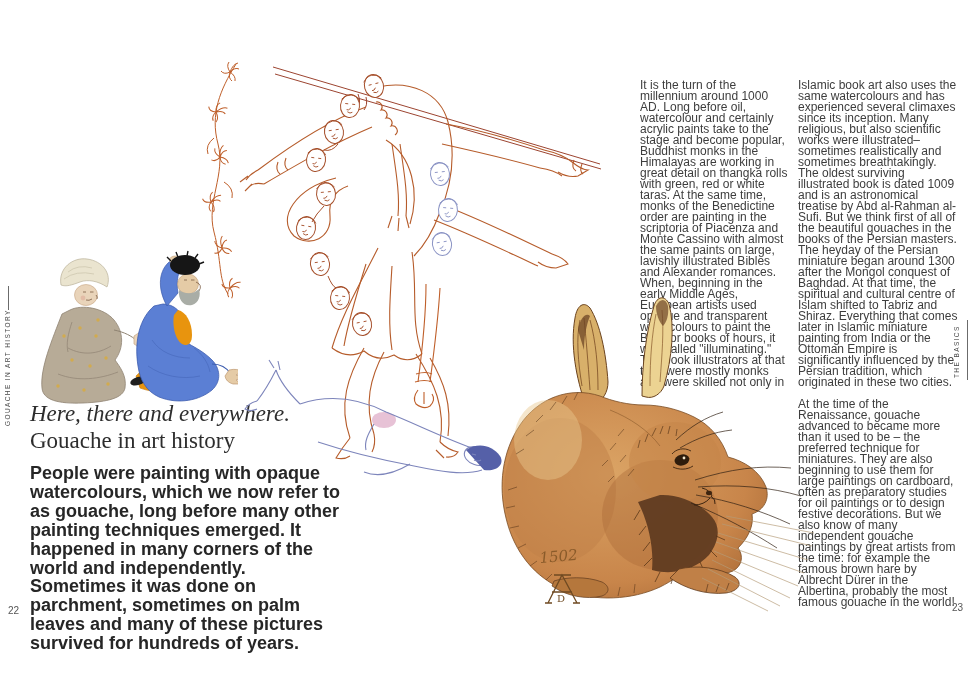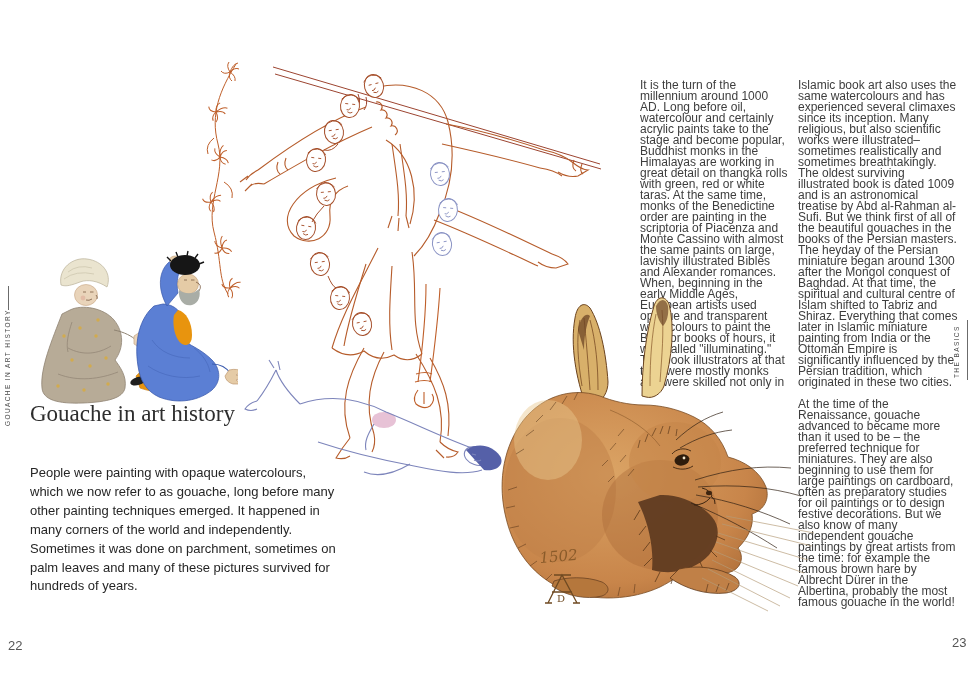--- a/index.html
+++ b/index.html
@@ -12,22 +12,22 @@
   #left-vlabel{position:absolute;left:4px;top:312px;height:114px;}
   #left-vrule{left:8px;top:286px;height:24px;}
   #right-vlabel{position:absolute;left:953px;top:326px;height:52px;}
   #right-vrule{left:967px;top:320px;height:60px;}
   
   #title-block{position:absolute;left:30px;top:400px;width:345px;
                font-family:"Liberation Serif",serif;color:#2d2d2d;line-height:27px;}
   #title-line1{font-style:italic;font-size:23px;}
   #title-line2{font-size:23px;}
   #intro{position:absolute;left:30px;top:464px;width:312px;
-         font-size:13px;line-height:18.9px;color:#262626;}
-  .pagenum{position:absolute;font-size:13px;color:#555;margin-top:33px;}
+         font-size:18px;line-height:18.9px;color:#262626;font-weight:bold;}
+  .pagenum{position:absolute;font-size:10px;color:#555;}
   #page-22{left:8px;top:605px;}
   #page-23{left:952px;top:602px;}
   
   .col{position:absolute;top:80px;font-size:12px;line-height:11px;color:#3d3d3d;}
   #col1{left:640px;width:150px;}
   #col2{left:798px;width:161px;}
   .col p{margin:0 0 11px 0;}
   
   .art{position:absolute;}
   #deity-art{left:178px;top:52px;}
@@ -36,20 +36,21 @@
 </style>
 </head>
 <body>
 
 <div class="spread">
 
   <div class="vrule" id="left-vrule"></div>
   <div class="vtext" id="left-vlabel">GOUACHE IN ART HISTORY</div>
 
   <div id="title-block">
+    <div id="title-line1">Here, there and everywhere.</div>
     <div id="title-line2">Gouache in art history</div>
   </div>
   <div id="intro">People were painting with opaque watercolours, which we now refer to as gouache, long before many other painting techniques emerged. It happened in many corners of the world and independently. Sometimes it was done on parchment, sometimes on palm leaves and many of these pictures survived for hundreds of years.</div>
   <div class="pagenum" id="page-22">22</div>
 
   <div class="vrule" id="right-vrule"></div>
   <div class="vtext" id="right-vlabel">THE BASICS</div>
 
   <div class="col" id="col1">
     <p>It is the turn of the millennium around 1000 AD. Long before oil, watercolour and certainly acrylic paints take to the stage and become popular, Buddhist monks in the Himalayas are working in great detail on thangka rolls with green, red or white taras. At the same time, monks of the Benedictine order are painting in the scriptoria of Piacenza and Monte Cassino with almost the same paints on large, lavishly illustrated Bibles and Alexander romances. When, beginning in the early Middle Ages, European artists used opaque and transparent watercolours to paint the Bible or books of hours, it was called "illuminating." The book illustrators at that time were mostly monks and were skilled not only in</p>

